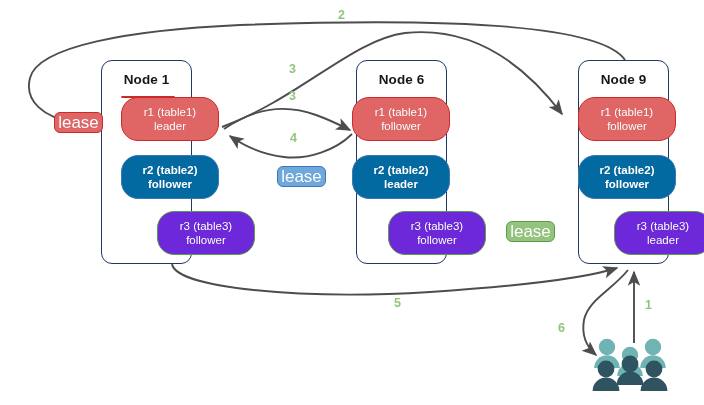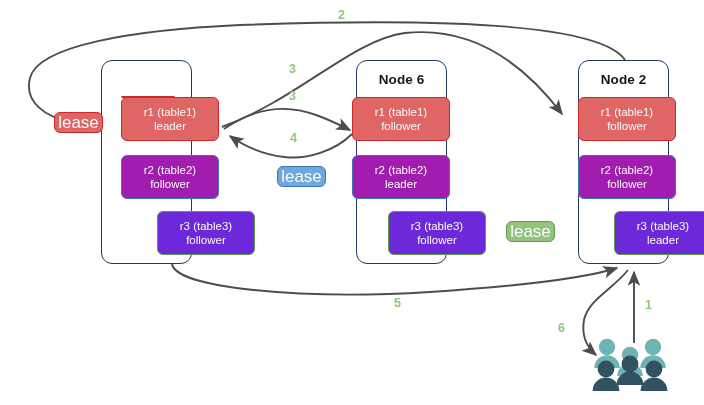--- a/index.html
+++ b/index.html
@@ -50,33 +50,33 @@
     font-size: 13.5px;
     font-weight: bold;
     color: #14181d;
     letter-spacing: .1px;
   }
 
   
   .replica {
     position: absolute;
     box-sizing: border-box;
-    border-radius: 6px;
+    border-radius: 17px;
     display: flex;
     flex-direction: column;
     align-items: center;
     justify-content: center;
     color: #ffffff;
     font-size: 11.5px;
     line-height: 14.5px;
     text-align: center;
     text-shadow: 0 0 1px rgba(0,0,0,.12);
   }
   .replica.red    { background: #e06666; border: 1.5px solid #cc2a2a; }
-  .replica.blue   { background: #a21caf; border: 1.5px solid #3d77b5; }
+  .replica.blue   { background: #0369a1; border: 1.5px solid #3d77b5; font-weight: bold; }
   .replica.green  { background: #6d28d9; border: 1.5px solid #5d9c4a; margin-left: 36px; }
 
   
   .lease {
     position: absolute;
     box-sizing: border-box;
     border-radius: 6px;
     display: flex;
     align-items: center;
     justify-content: center;
@@ -120,29 +120,30 @@
     <path d="M 352,134 C 336,150 308,160 284,157 C 258,154 240,143 230,136" fill="none" stroke="#4d4d4d" stroke-width="1.9" marker-end="url(#ah)"></path>
 
     <path d="M 172,264 C 176,288 300,300 430,292 C 520,286 586,278 617,268" fill="none" stroke="#4d4d4d" stroke-width="1.9" marker-end="url(#ah)"></path>
 
     <path d="M 634,343 L 634,272" fill="none" stroke="#4d4d4d" stroke-width="1.9" marker-end="url(#ah)"></path>
 
     <path d="M 628,270 C 612,290 588,300 584,320 C 581,337 588,348 596,355" fill="none" stroke="#4d4d4d" stroke-width="1.9" marker-end="url(#ah)"></path>
   </svg>
 
   <div class="node" style="left:101px; top:60px; width:91px; height:204px;">
+    <div class="node-title">Node 1</div>
     <div class="replica red" style="left:19px; top:35px; width:54px; height:0;"></div>
   </div>
 
   <div class="node" style="left:356px; top:60px; width:91px; height:204px;">
     <div class="node-title">Node 6</div>
   </div>
 
   <div class="node" style="left:578px; top:60px; width:91px; height:204px;">
-    <div class="node-title">Node 2</div>
+    <div class="node-title">Node 9</div>
   </div>
 
   <div class="replica red" style="left:121px; top:97px; width:98px; height:44px; z-index:6;">
     <span>r1 (table1)</span>
     <span>leader</span>
   </div>
   <div class="replica blue" style="left:121px; top:155px; width:98px; height:44px; z-index:6;">
     <span>r2 (table2)</span>
     <span>follower</span>
   </div>

